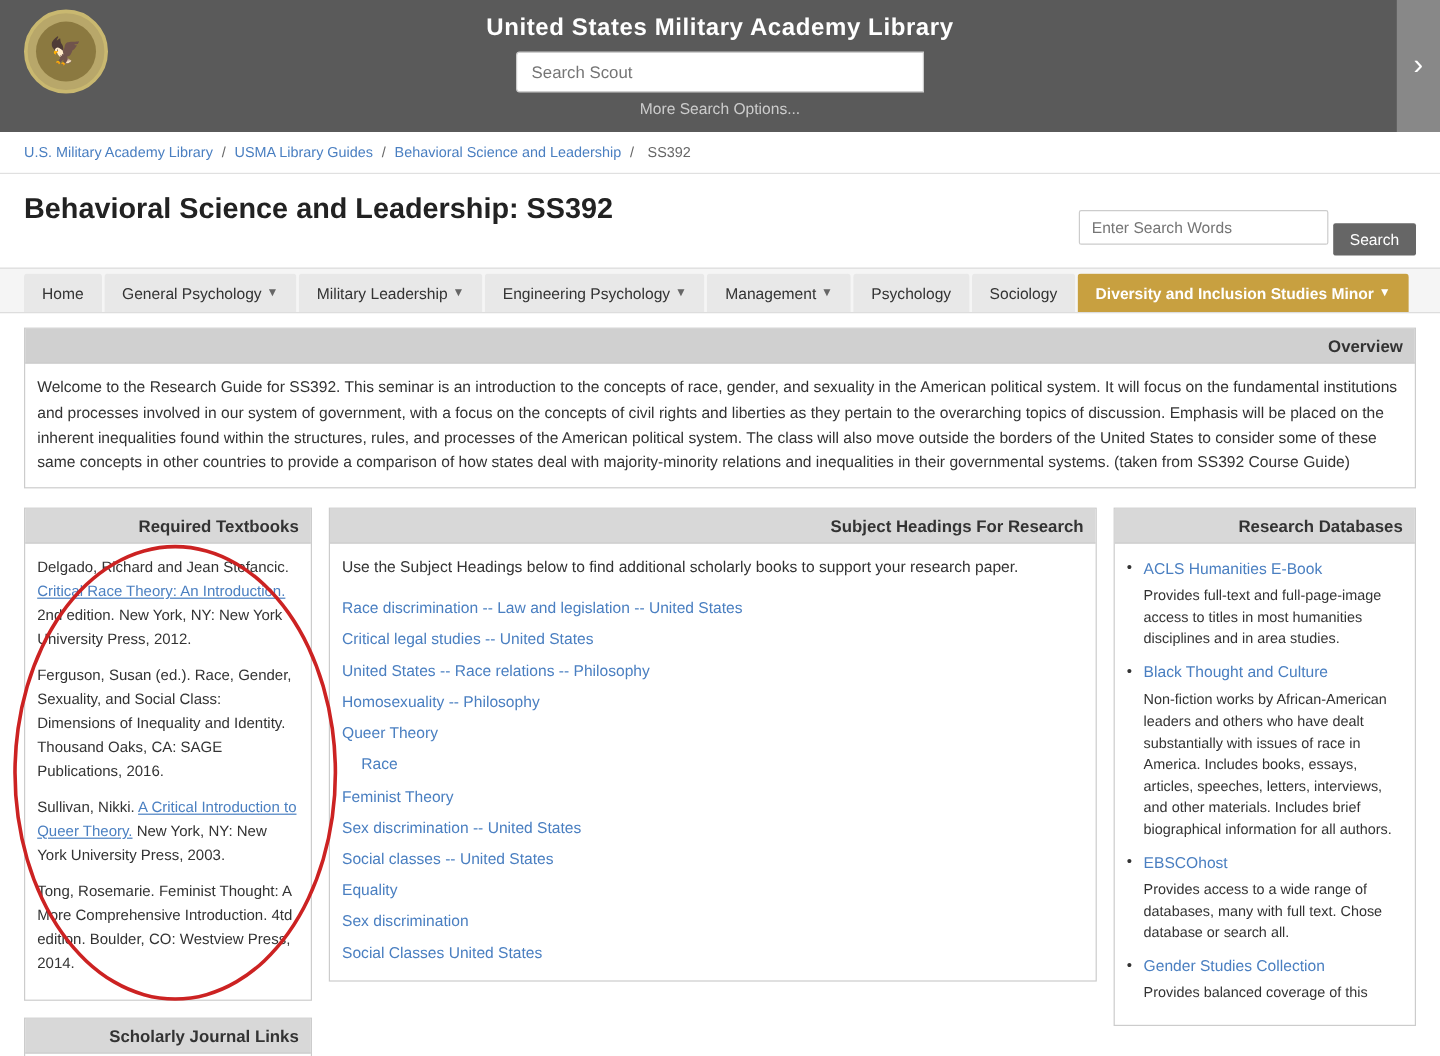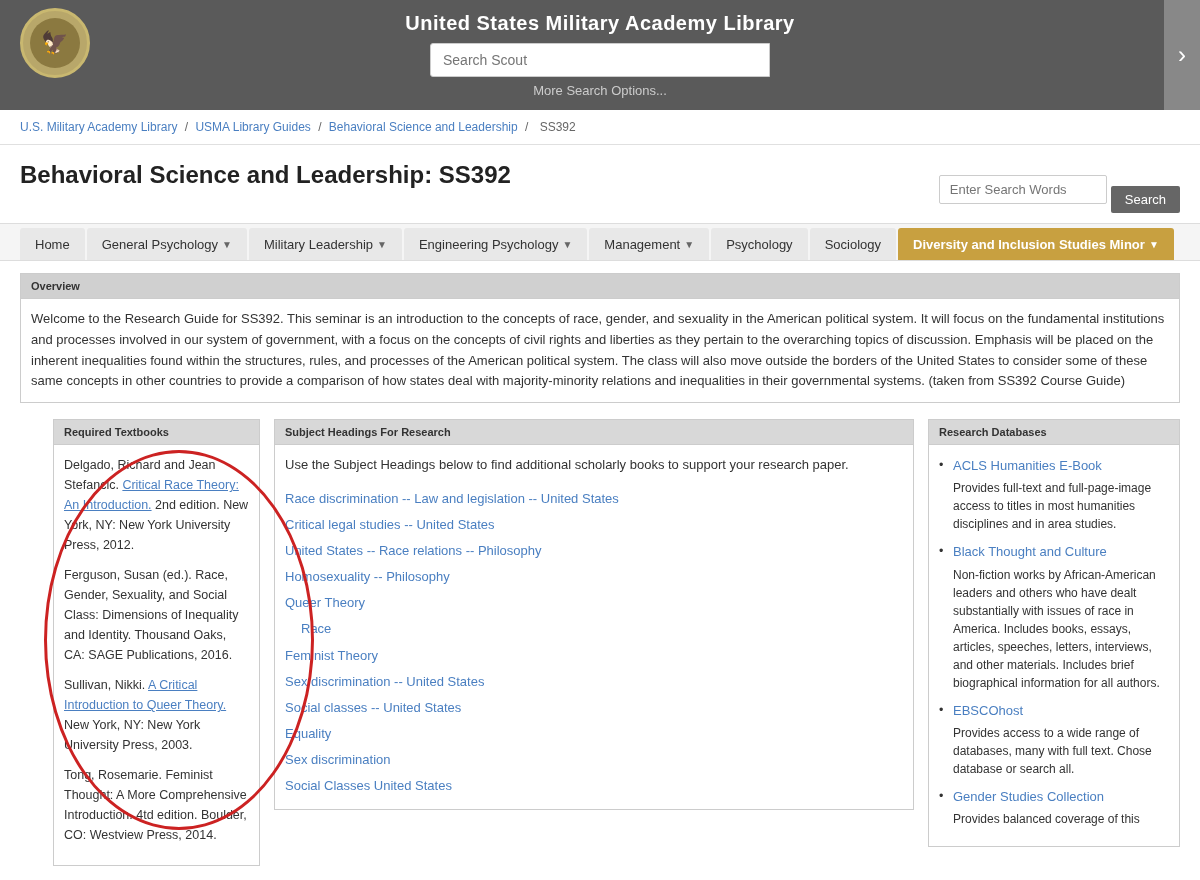--- a/index.html
+++ b/index.html
@@ -116,21 +116,21 @@
       display: flex;
       align-items: center;
       gap: 4px;
       margin-top: 4px;
     }
     .title-search input {
       padding: 6px 10px;
       border: 1px solid #ccc;
       border-radius: 2px;
       font-size: 13px;
-      width: 168px;
+      width: 208px;
       color: #999;
     }
     .title-search button {
       padding: 6px 14px;
       background: #666;
       color: #fff;
       border: none;
       border-radius: 2px;
       font-size: 13px;
       cursor: pointer;
@@ -180,22 +180,23 @@
     
     .overview-section {
       border: 1px solid #ccc;
       margin-bottom: 16px;
       background: #fff;
     }
     .section-header {
       background: #d0d0d0;
       padding: 6px 10px;
       font-weight: bold;
-      font-size: 11px;
+      font-size: 14px;
       border-bottom: 1px solid #ccc;
+      text-align: right;
     }
     .section-body {
       padding: 10px;
       font-size: 13px;
       line-height: 1.6;
       color: #333;
     }
 
     
     .three-col {
@@ -374,21 +375,21 @@
 
   <div class="overview-section">
     <div class="section-header">Overview</div>
     <div class="section-body">Welcome to the Research Guide for SS392. This seminar is an introduction to the concepts of race, gender, and sexuality in the American political system. It will focus on the fundamental institutions and processes involved in our system of government, with a focus on the concepts of civil rights and liberties as they pertain to the overarching topics of discussion. Emphasis will be placed on the inherent inequalities found within the structures, rules, and processes of the American political system. The class will also move outside the borders of the United States to consider some of these same concepts in other countries to provide a comparison of how states deal with majority-minority relations and inequalities in their governmental systems. (taken from SS392 Course Guide)</div>
   </div>
 
   <div class="three-col">
 
     <div class="col-left">
 
-      <div class="content-box" style="position:relative;margin-left:33px;">
+      <div class="content-box" style="position:relative;">
         <div class="red-circle-overlay"></div>
         <div class="section-header">Required Textbooks</div>
         <div class="content-body">
           <div class="textbook-entry">
             Delgado, Richard and Jean Stefancic. <a href="#">Critical Race Theory: An Introduction.</a> 2nd edition. New York, NY: New York University Press, 2012.
           </div>
           <div class="textbook-entry">
             Ferguson, Susan (ed.). Race, Gender, Sexuality, and Social Class: Dimensions of Inequality and Identity. Thousand Oaks, CA: SAGE Publications, 2016.
           </div>
           <div class="textbook-entry">

